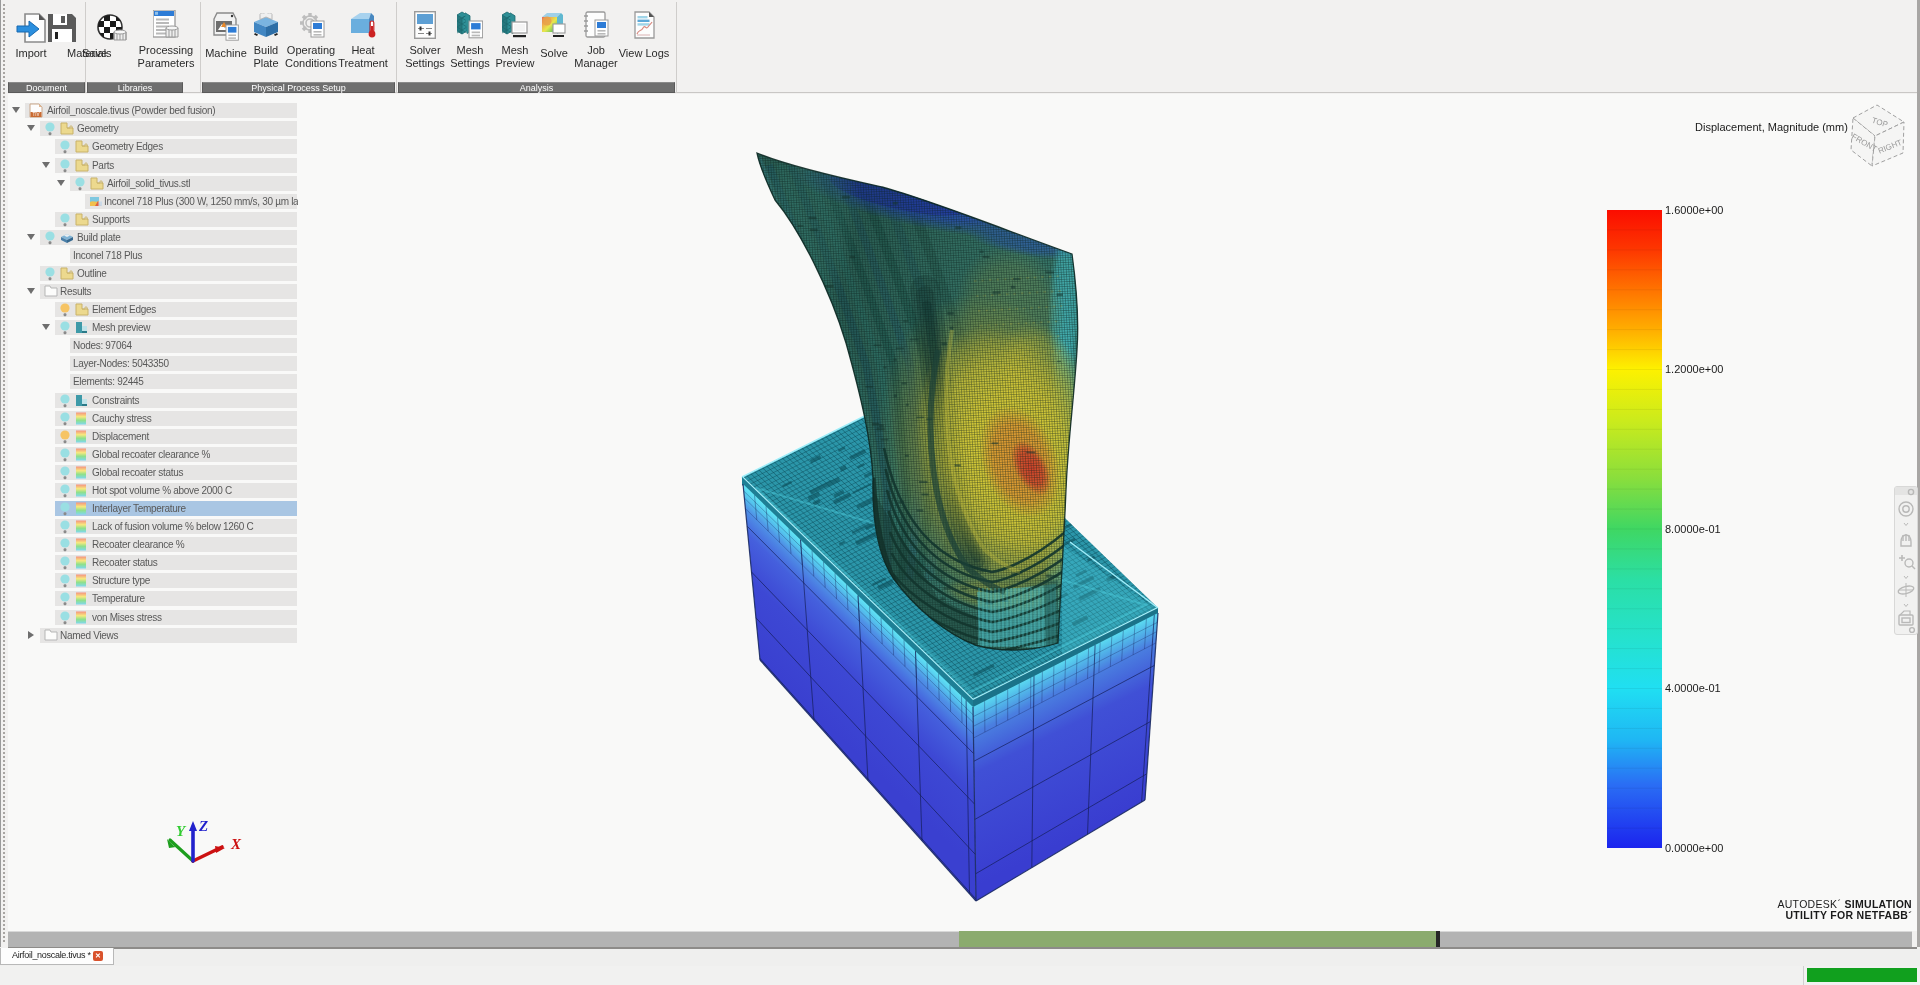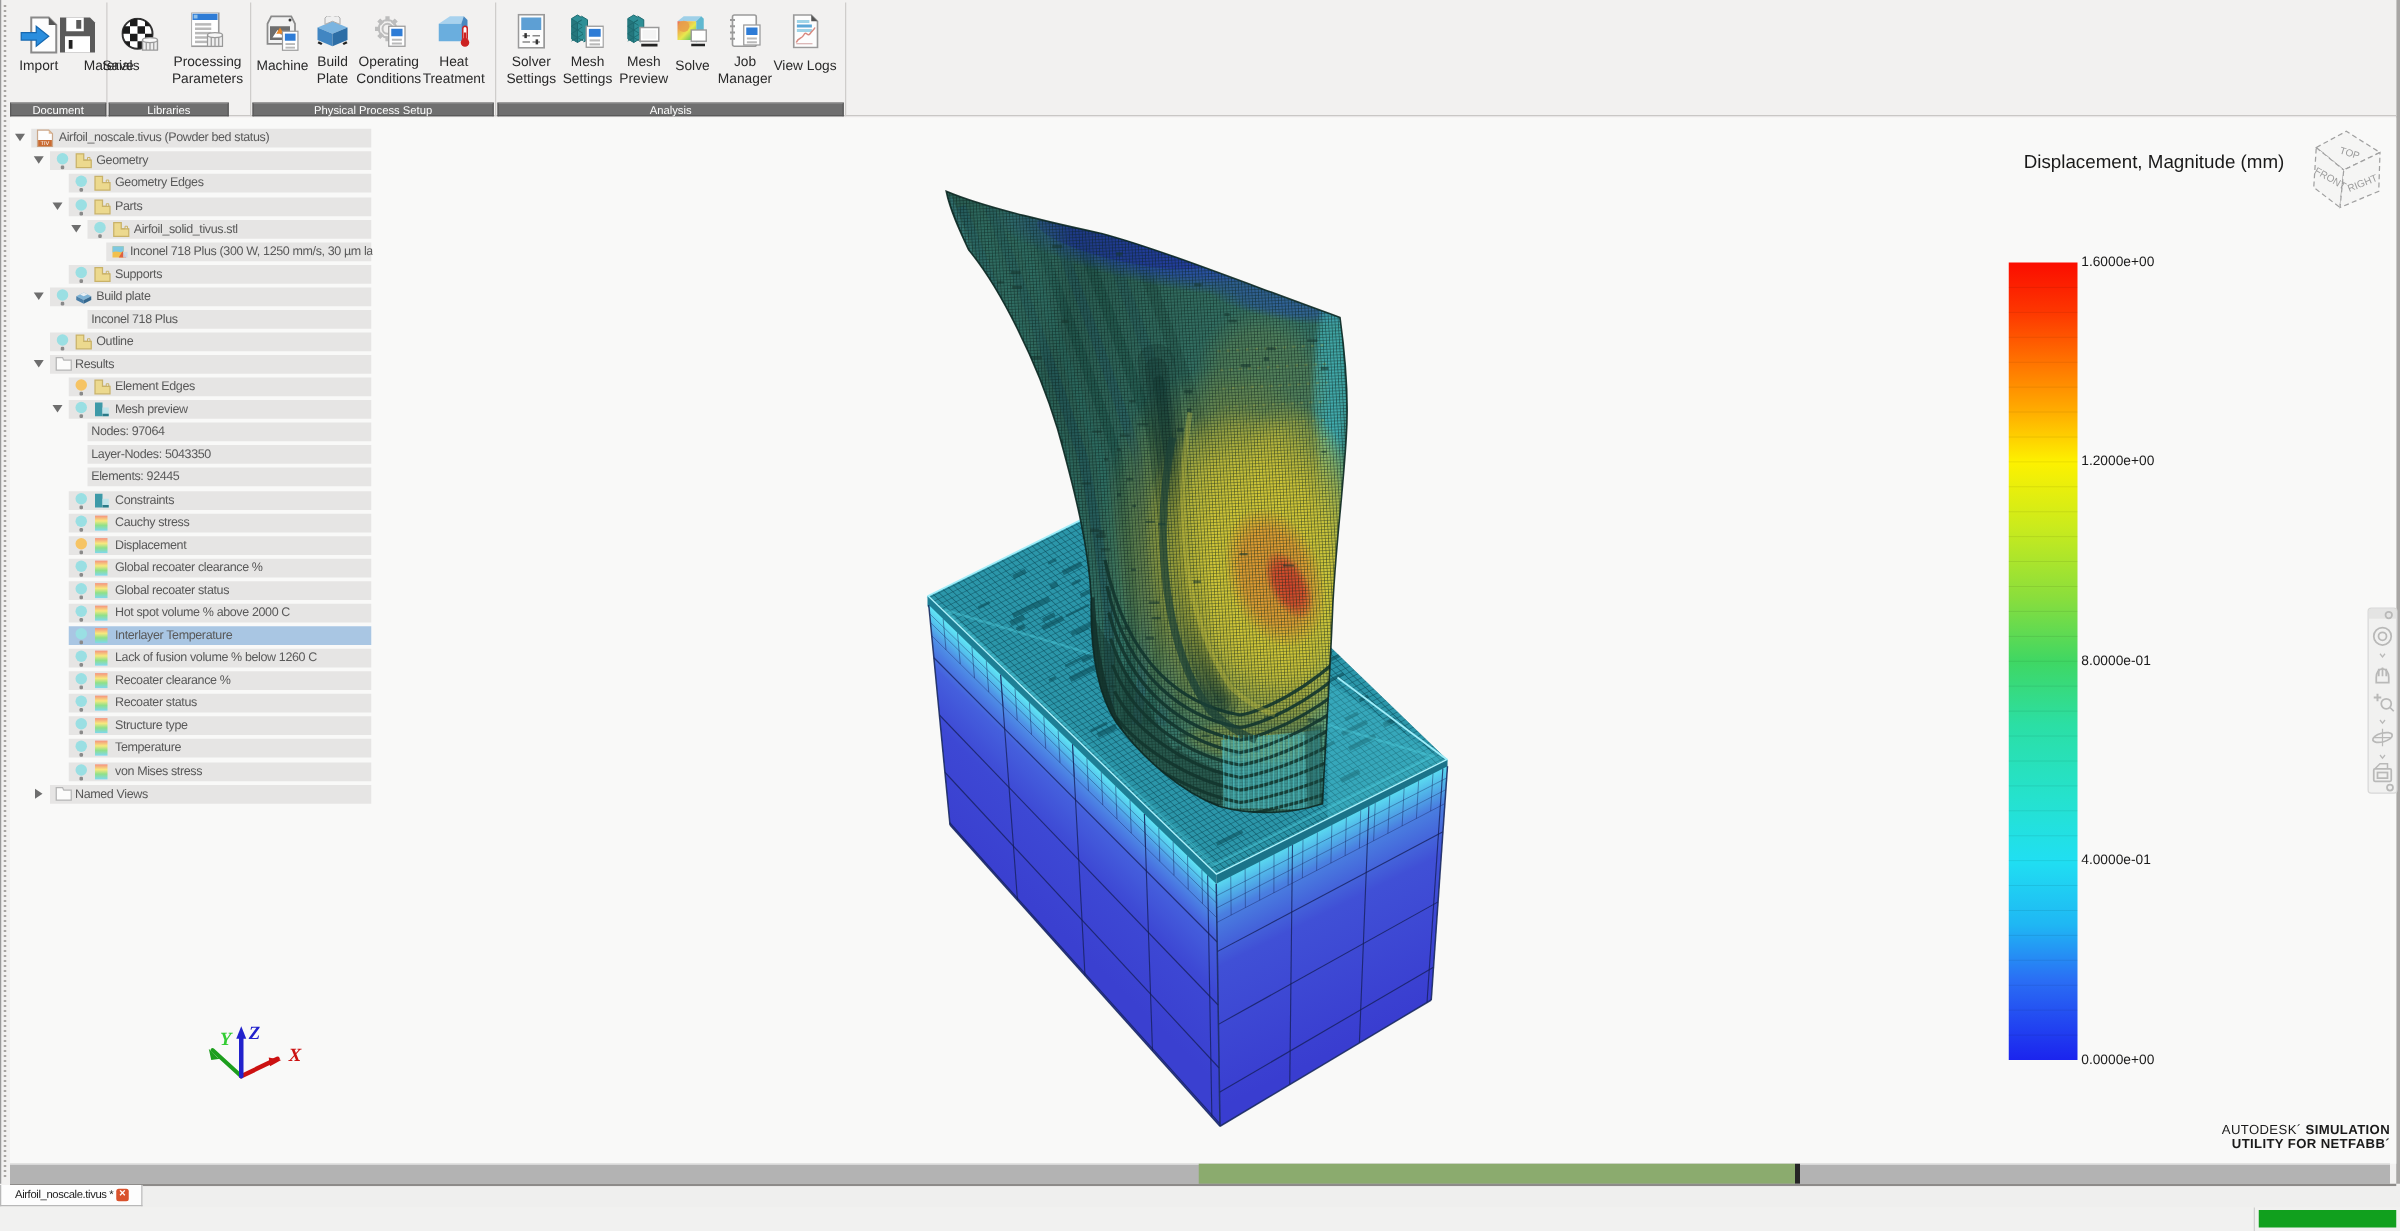--- a/index.html
+++ b/index.html
@@ -27,21 +27,21 @@
 <div class="abs" style="left:8px;top:94px;width:1909px;height:837px;background:#f9f9f8"></div>
 <div class="tr" style="left:25px;top:103px;width:272px;background:#e6e5e4">
 </div>
 <div class="exp" style="left:12px;top:107px"></div>
 <svg class="abs" style="left:29px;top:103px" width="14" height="15" viewBox="0 0 14 15">
     <path d="M1 1h9l3 3v10H1z" fill="#fdfdfd" stroke="#caa78a" stroke-width="1"></path>
     <path d="M10 1l3 3h-3z" fill="#e0b894"></path>
     <rect x="1.5" y="9" width="11" height="5" fill="#c96b32"></rect>
     <text x="7" y="13.3" font-size="4.5" fill="#fff" text-anchor="middle" font-family="Liberation Sans">TIV</text>
   </svg>
-<div class="abs" style="left:47px;top:103px;width:251px;overflow:hidden;font-size:10px;letter-spacing:-0.3px;color:#595959;line-height:15px;white-space:nowrap">Airfoil_noscale.tivus (Powder bed status)</div>
+<div class="abs" style="left:47px;top:103px;width:251px;overflow:hidden;font-size:10px;letter-spacing:-0.3px;color:#595959;line-height:15px;white-space:nowrap">Airfoil_noscale.tivus (Powder bed fusion)</div>
 <div class="tr" style="left:40px;top:121px;width:257px;background:#e6e5e4">
 </div>
 <div class="exp" style="left:27px;top:125px"></div>
 <svg class="abs" style="left:44px;top:122px" width="12" height="14" viewBox="0 0 12 14">
     <circle cx="6" cy="5" r="4.6" fill="#9adfe3"></circle>
     <rect x="4.6" y="10.3" width="2.8" height="3" rx="1" fill="#8a8a8a"></rect>
   </svg>
 <svg class="abs" style="left:60px;top:122px" width="14" height="13" viewBox="0 0 14 13">
     <path d="M1 1h6v5h6v6H1z" fill="#ecd98e" stroke="#c9b268" stroke-width="1"></path>
     <path d="M7 6h3v-2h2v2h1" fill="none" stroke="#c9b268" stroke-width="0.8"></path>
@@ -974,21 +974,21 @@
 <svg width="23" height="28" viewBox="0 0 23 28">
       <path d="M2 1h14l5 5v21H2z" fill="#fdfdfd" stroke="#9a9a9a" stroke-width="1.3"></path>
       <path d="M16 1l5 5h-5z" fill="#555"></path>
       <rect x="4.5" y="5" width="10" height="2.4" fill="#9fd4e8"></rect>
       <rect x="4.5" y="8.6" width="12" height="2.4" fill="#5da8d8"></rect>
       <rect x="4.5" y="12.2" width="12" height="2.4" fill="#9fd4e8"></rect>
       <path d="M4 23c2-5 4-2 6-6s3 2 5-1 3-3 4-5" fill="none" stroke="#d98a80" stroke-width="1.2"></path>
       <path d="M4 24h13" stroke="#d0a0a0" stroke-width="0.8"></path>
     </svg></div>
 <div class="abs" style="left:599px;top:47px;width:90px;text-align:center;font-size:11px;line-height:13px;color:#2a2a2a">View Logs</div>
-<div class="abs" style="left:1619px;top:121px;white-space:nowrap;font-size:15px;color:#1a1a1a">Displacement, Magnitude (mm)</div>
+<div class="abs" style="left:1695px;top:121px;white-space:nowrap;font-size:11px;color:#1a1a1a">Displacement, Magnitude (mm)</div>
 <svg class="abs" style="left:1605px;top:208px" width="130" height="645" viewBox="0 0 130 645">
 <defs>
       <linearGradient id="jet" x1="0" y1="0" x2="0" y2="1">
         <stop offset="0" stop-color="#fb0d00"></stop>
         <stop offset="0.06" stop-color="#fd3500"></stop>
         <stop offset="0.125" stop-color="#ff7300"></stop>
         <stop offset="0.19" stop-color="#ffb000"></stop>
         <stop offset="0.25" stop-color="#fdf100"></stop>
         <stop offset="0.33" stop-color="#cbeb1c"></stop>
         <stop offset="0.42" stop-color="#8ade3c"></stop>

